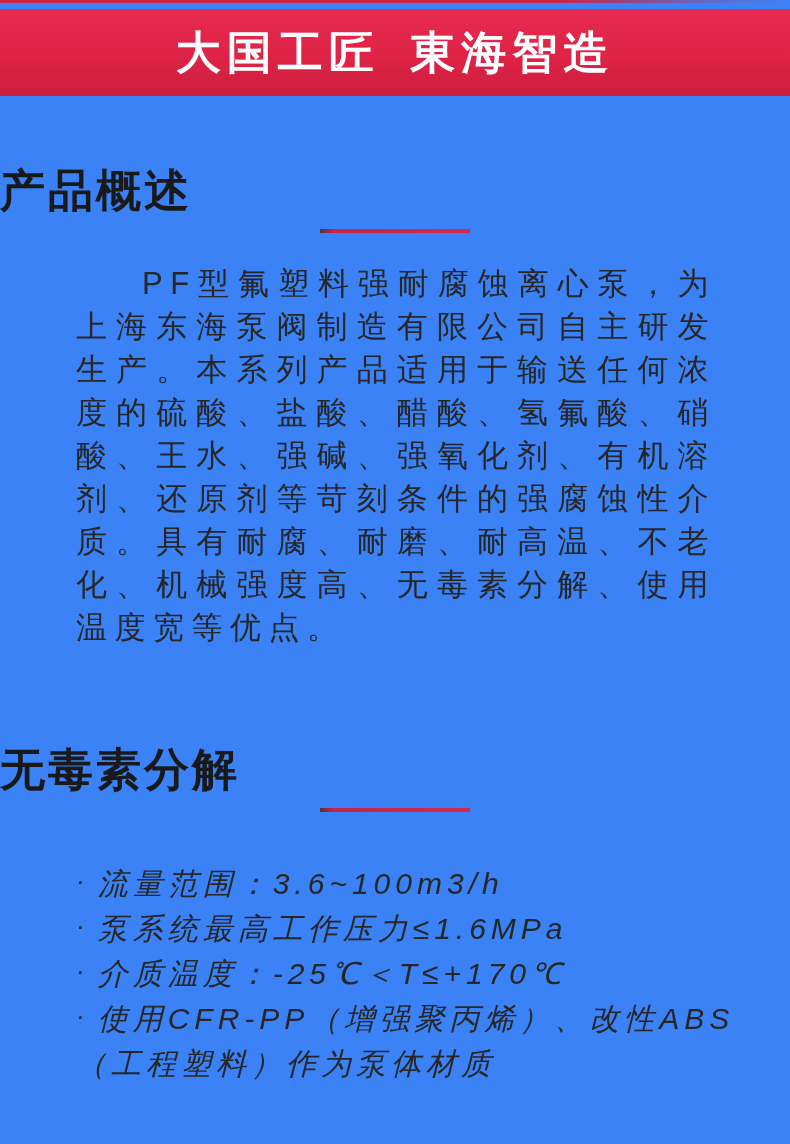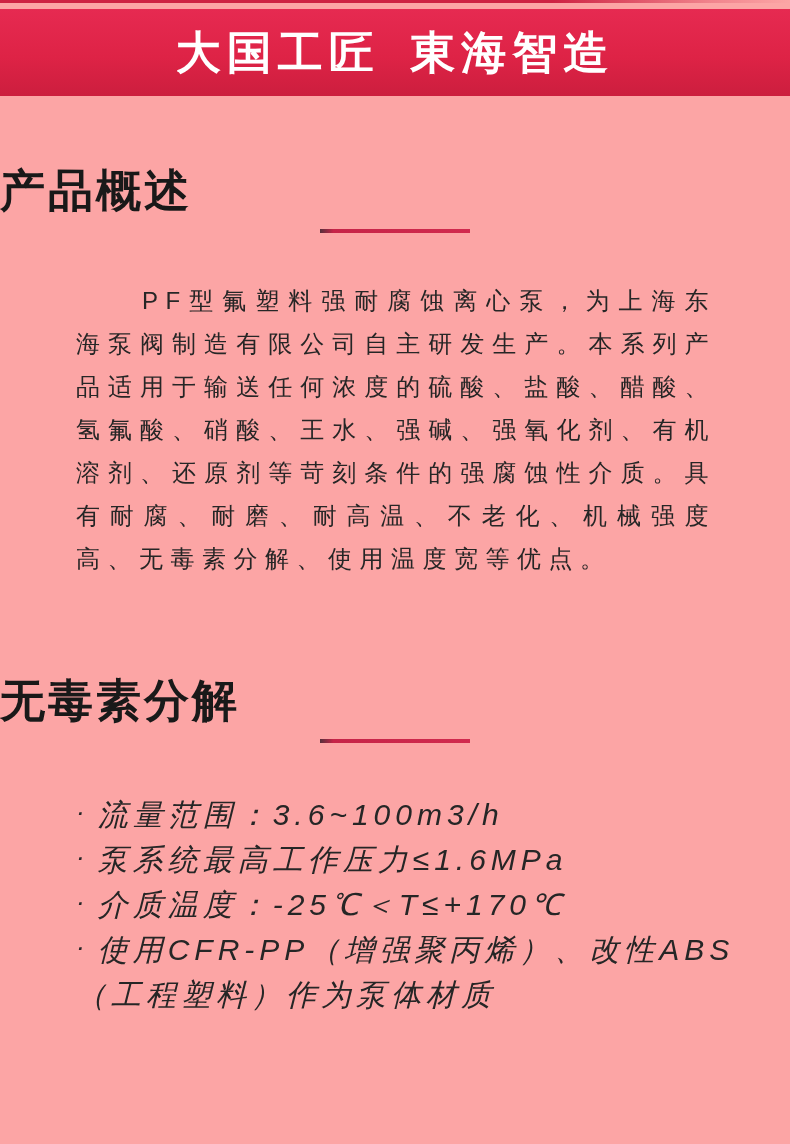--- a/index.html
+++ b/index.html
@@ -4,21 +4,21 @@
 <style>
   * { box-sizing: border-box; }
   html, body { margin: 0; padding: 0; }
   body {
     width: 790px;
     height: 1144px;
     background: #ffffff;
     font-family: "Liberation Sans", sans-serif;
     overflow: hidden;
   }
-  .page { width: 790px; height: 1144px; position: relative; background: #fca5a5; }
+  .page { width: 790px; height: 1144px; position: relative; background: #3b82f6; }
 
   
   .top-line {
     height: 3px;
     margin-bottom: 6px;
     background: linear-gradient(90deg,
       #ce2242 0%, #ce2242 70%,
       rgba(206,34,66,0.25) 90%, rgba(206,34,66,0) 100%);
   }
 
@@ -54,22 +54,22 @@
   }
   .sec-underline {
     width: 150px;
     height: 4px;
     margin: 13px auto 0;
     background: linear-gradient(90deg, #55303a 0%, #c62448 9%, #d12a4e 100%);
   }
 
   
   .para {
-    margin: 46px 74px 0 76px;
-    font-size: 24px;
+    margin: 29px 74px 0 76px;
+    font-size: 31px;
     line-height: 43px;
     letter-spacing: 7.5px;
     color: #262626;
     text-align: justify;
     text-justify: inter-character;
     text-indent: 66px;
     font-weight: normal;
   }
 
   

